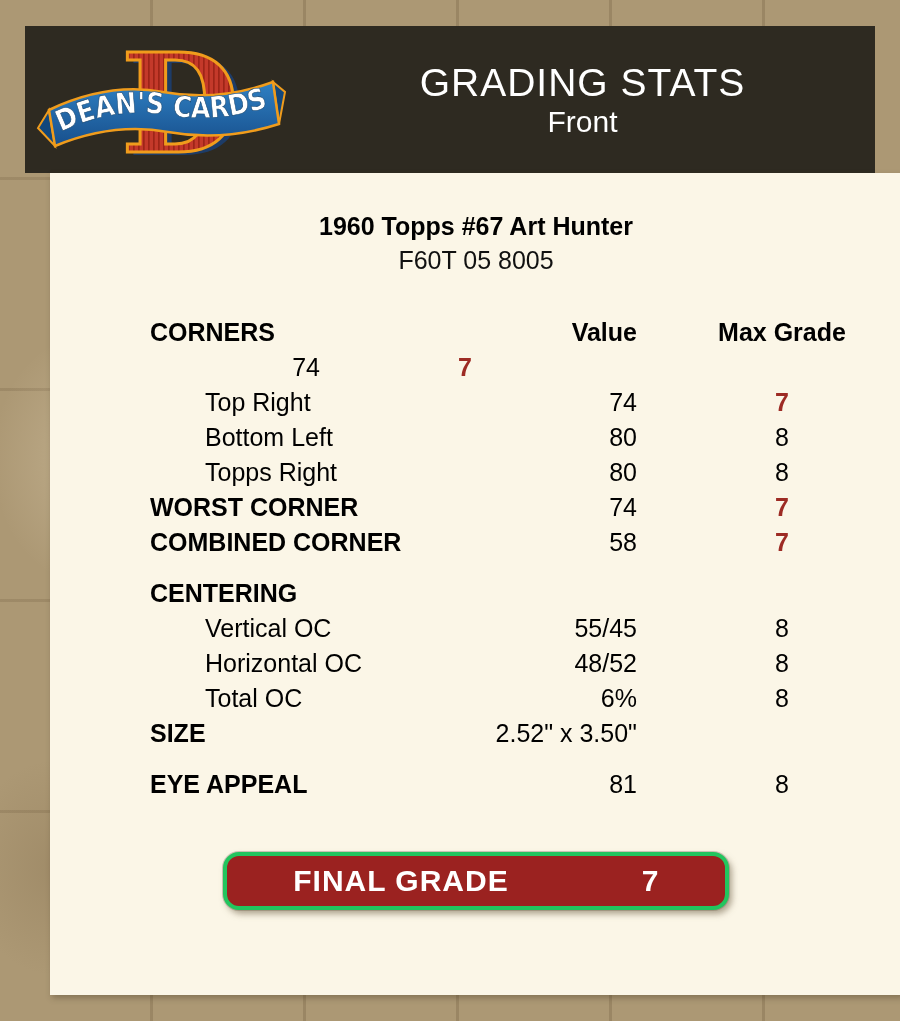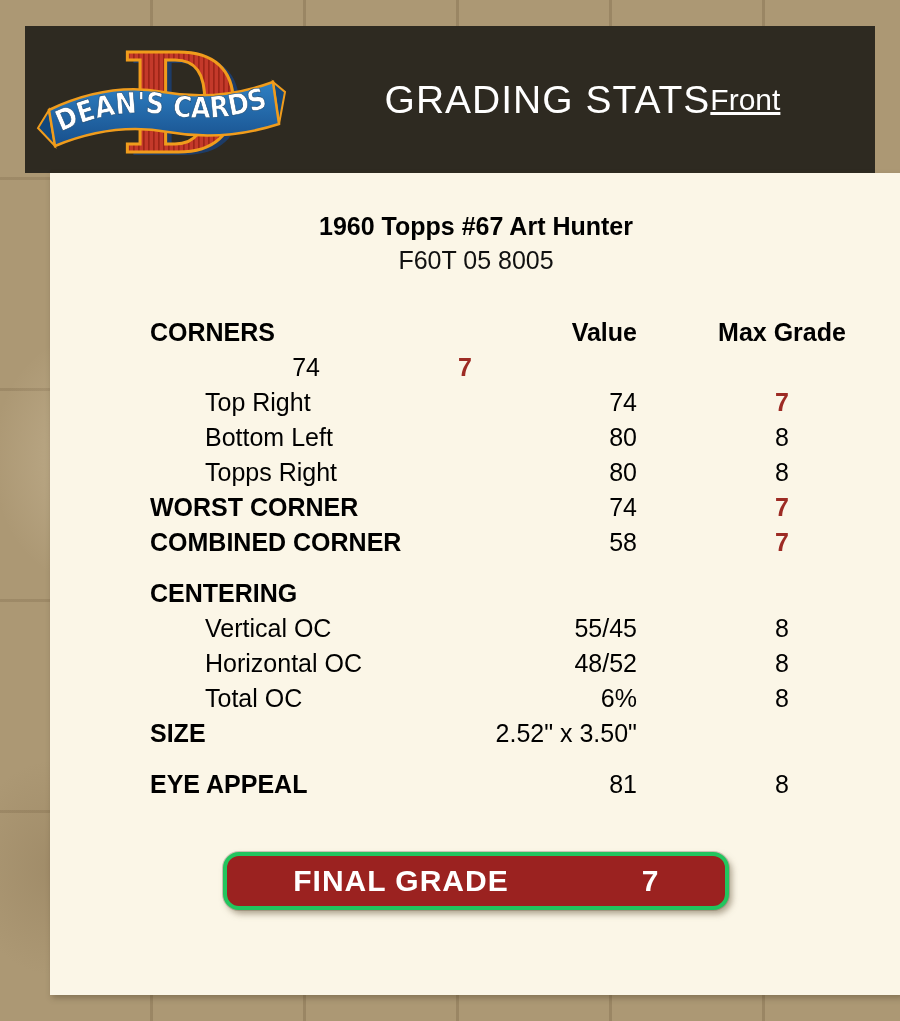--- a/index.html
+++ b/index.html
@@ -19,25 +19,25 @@
       repeating-linear-gradient(90deg, rgba(116,96,66,0) 0px, rgba(116,96,66,0) 150px, rgba(116,96,66,.32) 150px, rgba(116,96,66,.32) 153px),
       repeating-linear-gradient(0deg, rgba(116,96,66,0) 0px, rgba(116,96,66,0) 208px, rgba(116,96,66,.26) 208px, rgba(116,96,66,.26) 211px);
   }
   .header{
     position:absolute;left:25px;top:26px;width:850px;height:147px;
     background:#2e2a21;
   }
   .logo-box{position:absolute;left:8px;top:4px;width:255px;height:142px;}
   .header-text{
     position:absolute;left:265px;top:0;right:0;height:100%;
-    display:flex;flex-direction:row;align-items:center;justify-content:center;
+    display:flex;flex-direction:column;align-items:center;justify-content:center;
     color:#ffffff;
   }
   .header-title{font-size:39px;letter-spacing:1px;line-height:44px;}
-  .header-sub{font-size:30px;line-height:34px;margin-top:0;text-decoration:underline;}
+  .header-sub{font-size:30px;line-height:34px;margin-top:0;}
 
   .panel{
     position:absolute;left:50px;top:173px;width:852px;height:822px;
     background:#fbf6e7;
     box-shadow:2px 3px 6px rgba(60,50,30,.35);
   }
   .card-title{margin:38px 0 0;text-align:center;font-size:25px;line-height:30px;font-weight:bold;color:#000;}
   .card-serial{margin:4px 0 0;text-align:center;font-size:25px;line-height:30px;color:#111;}
 
   .grades{margin-top:40px;}

